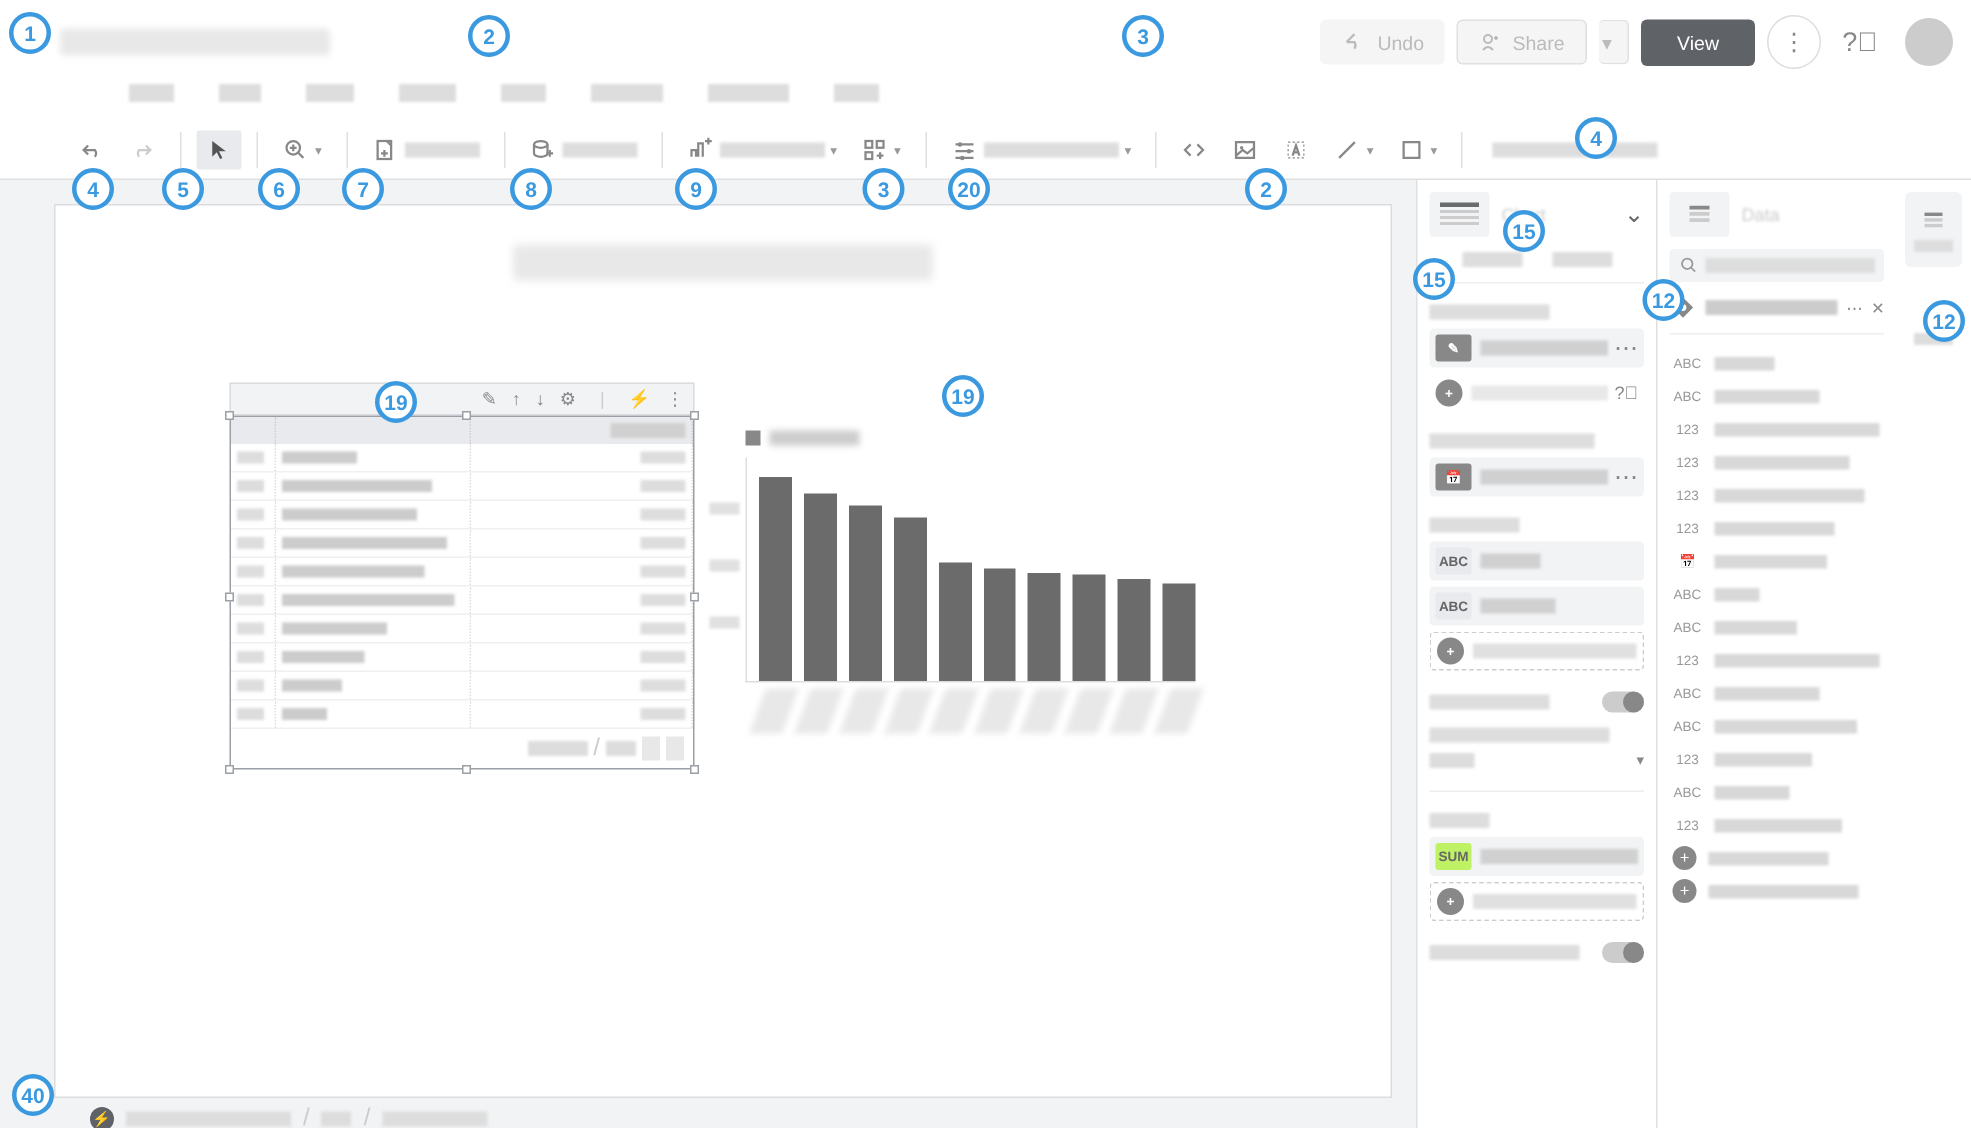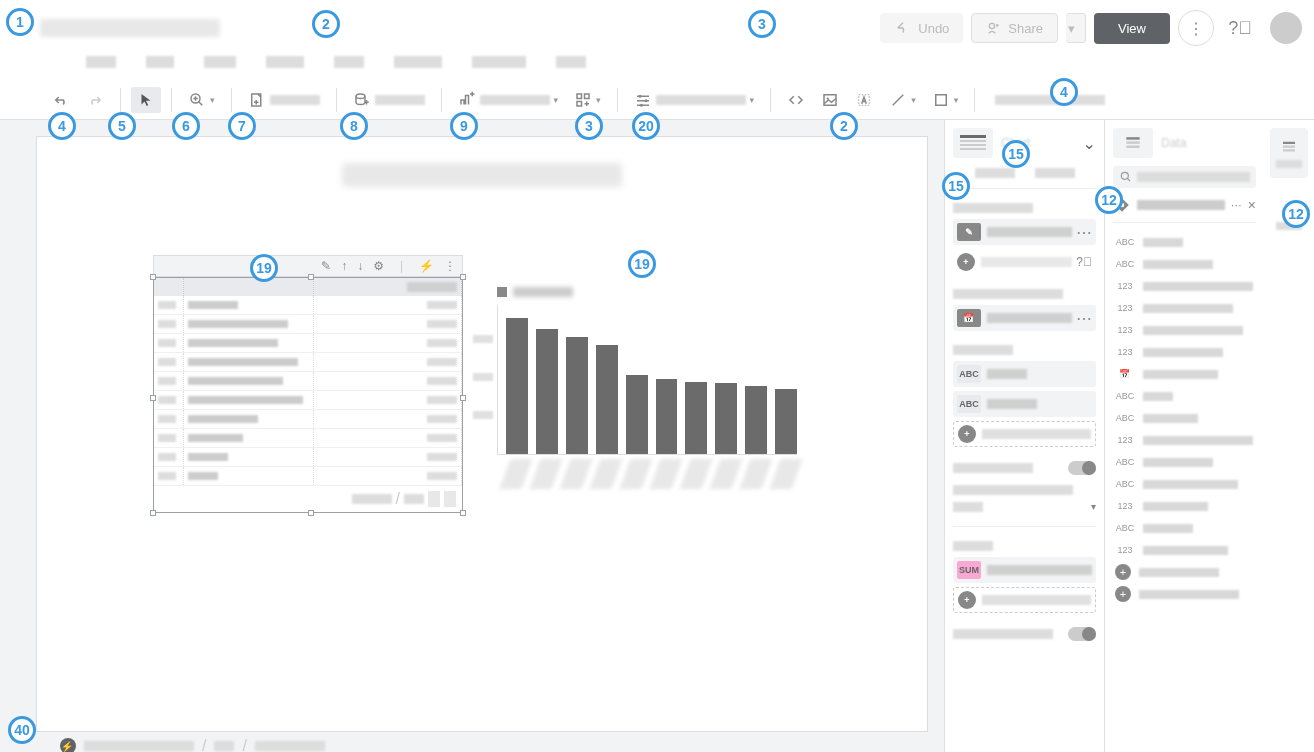--- a/index.html
+++ b/index.html
@@ -85,21 +85,21 @@
 .panel-tabs { display: flex; gap: 20px; margin: 10px 0; justify-content: center; }
 .panel-tabs span { color: #ccc; font-size: 12px; filter: blur(1px); }
 .section { margin: 14px 0; }
 .section-label { width: 80px; height: 10px; background: #ddd; filter: blur(1px); margin-bottom: 6px; }
 .chip { display: flex; align-items: center; background: #f1f3f4; border-radius: 3px; height: 26px; margin-bottom: 4px; padding: 0 4px; }
 .chip .badge { width: 24px; height: 18px; border-radius: 2px; display: flex; align-items: center; justify-content: center; font-size: 9px; font-weight: bold; margin-right: 6px; }
 .chip .badge.edit { background: #888; color: #fff; }
 .chip .badge.plus { background: #888; color: #fff; border-radius: 50%; width: 18px; }
 .chip .badge.cal { background: #888; color: #fff; }
 .chip .badge.abc { background: #e8eaed; color: #666; }
-.chip .badge.sum { background: #f9a8d4; color: #666; }
+.chip .badge.sum { background: #bef264; color: #666; }
 .chip .txt { flex: 1; height: 10px; background: #d0d0d0; filter: blur(1px); }
 .chip .dots { color: #888; margin-left: 4px; }
 .chip .q { color: #888; margin-left: 4px; font-size: 12px; }
 .chip.dashed { border: 1px dashed #ccc; background: #fff; }
 .toggle-row { display: flex; align-items: center; justify-content: space-between; margin: 10px 0; }
 .toggle-row .t { width: 80px; height: 10px; background: #ddd; filter: blur(1px); }
 .toggle { width: 28px; height: 14px; background: #ccc; border-radius: 7px; position: relative; }
 .toggle::after { content: ""; width: 14px; height: 14px; background: #888; border-radius: 50%; position: absolute; right: 0; }
 .select-row { display: flex; align-items: center; justify-content: space-between; margin: 6px 0; }
 .select-row .t { width: 100px; height: 10px; background: #ddd; filter: blur(1px); }

